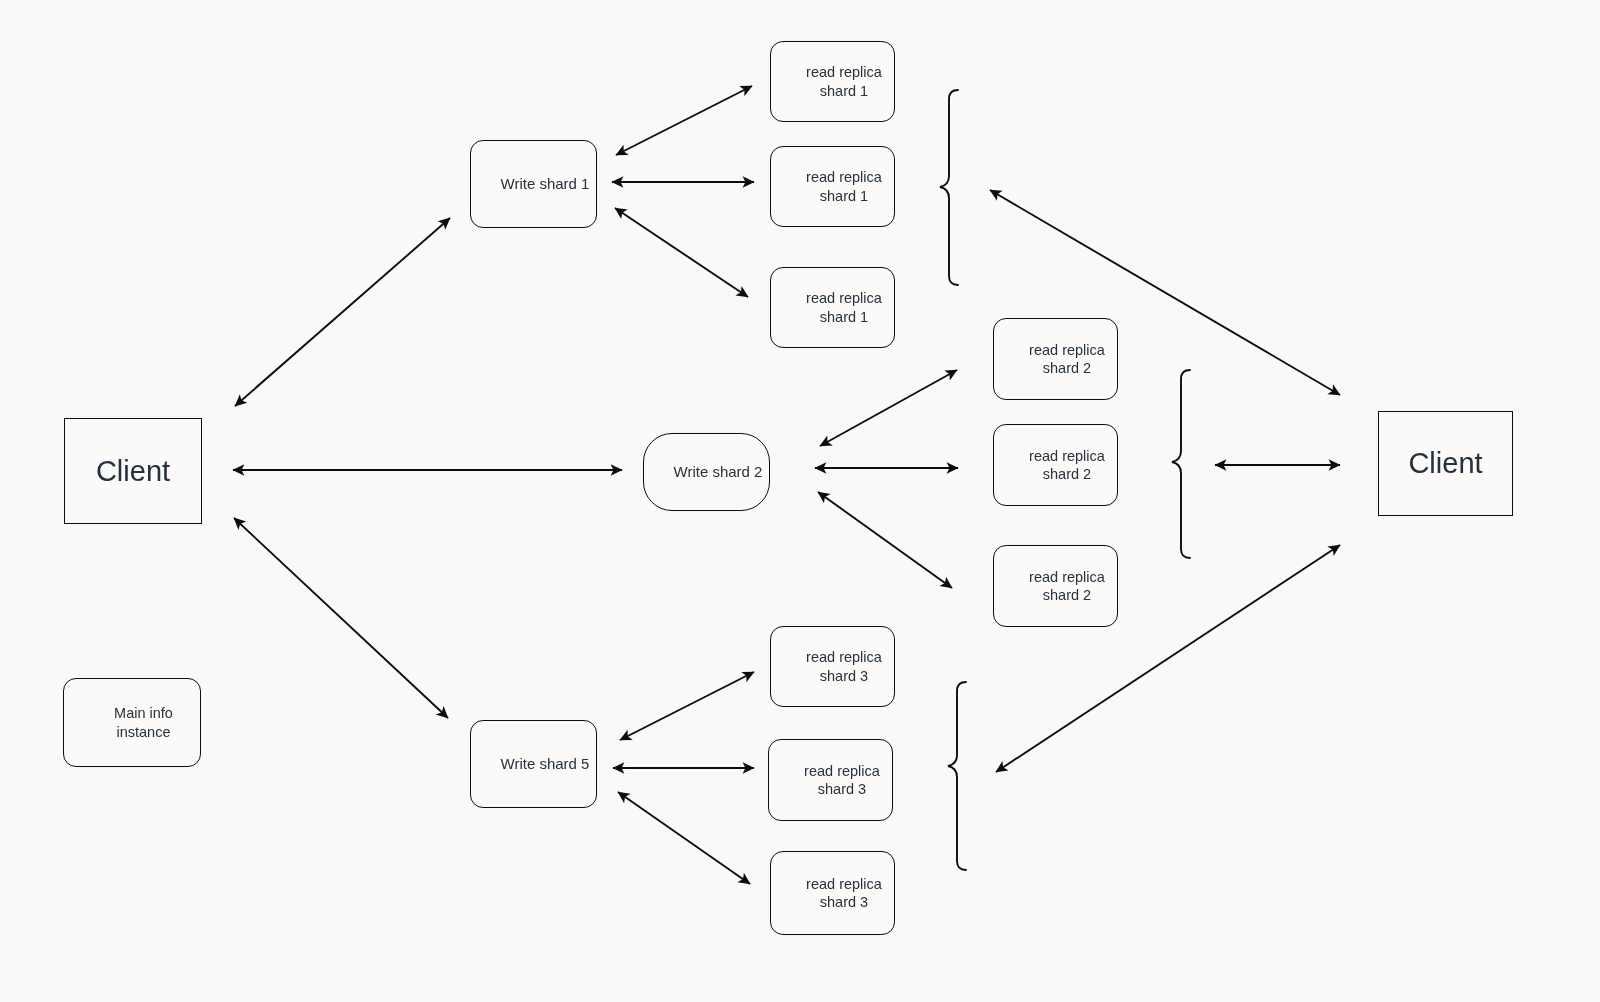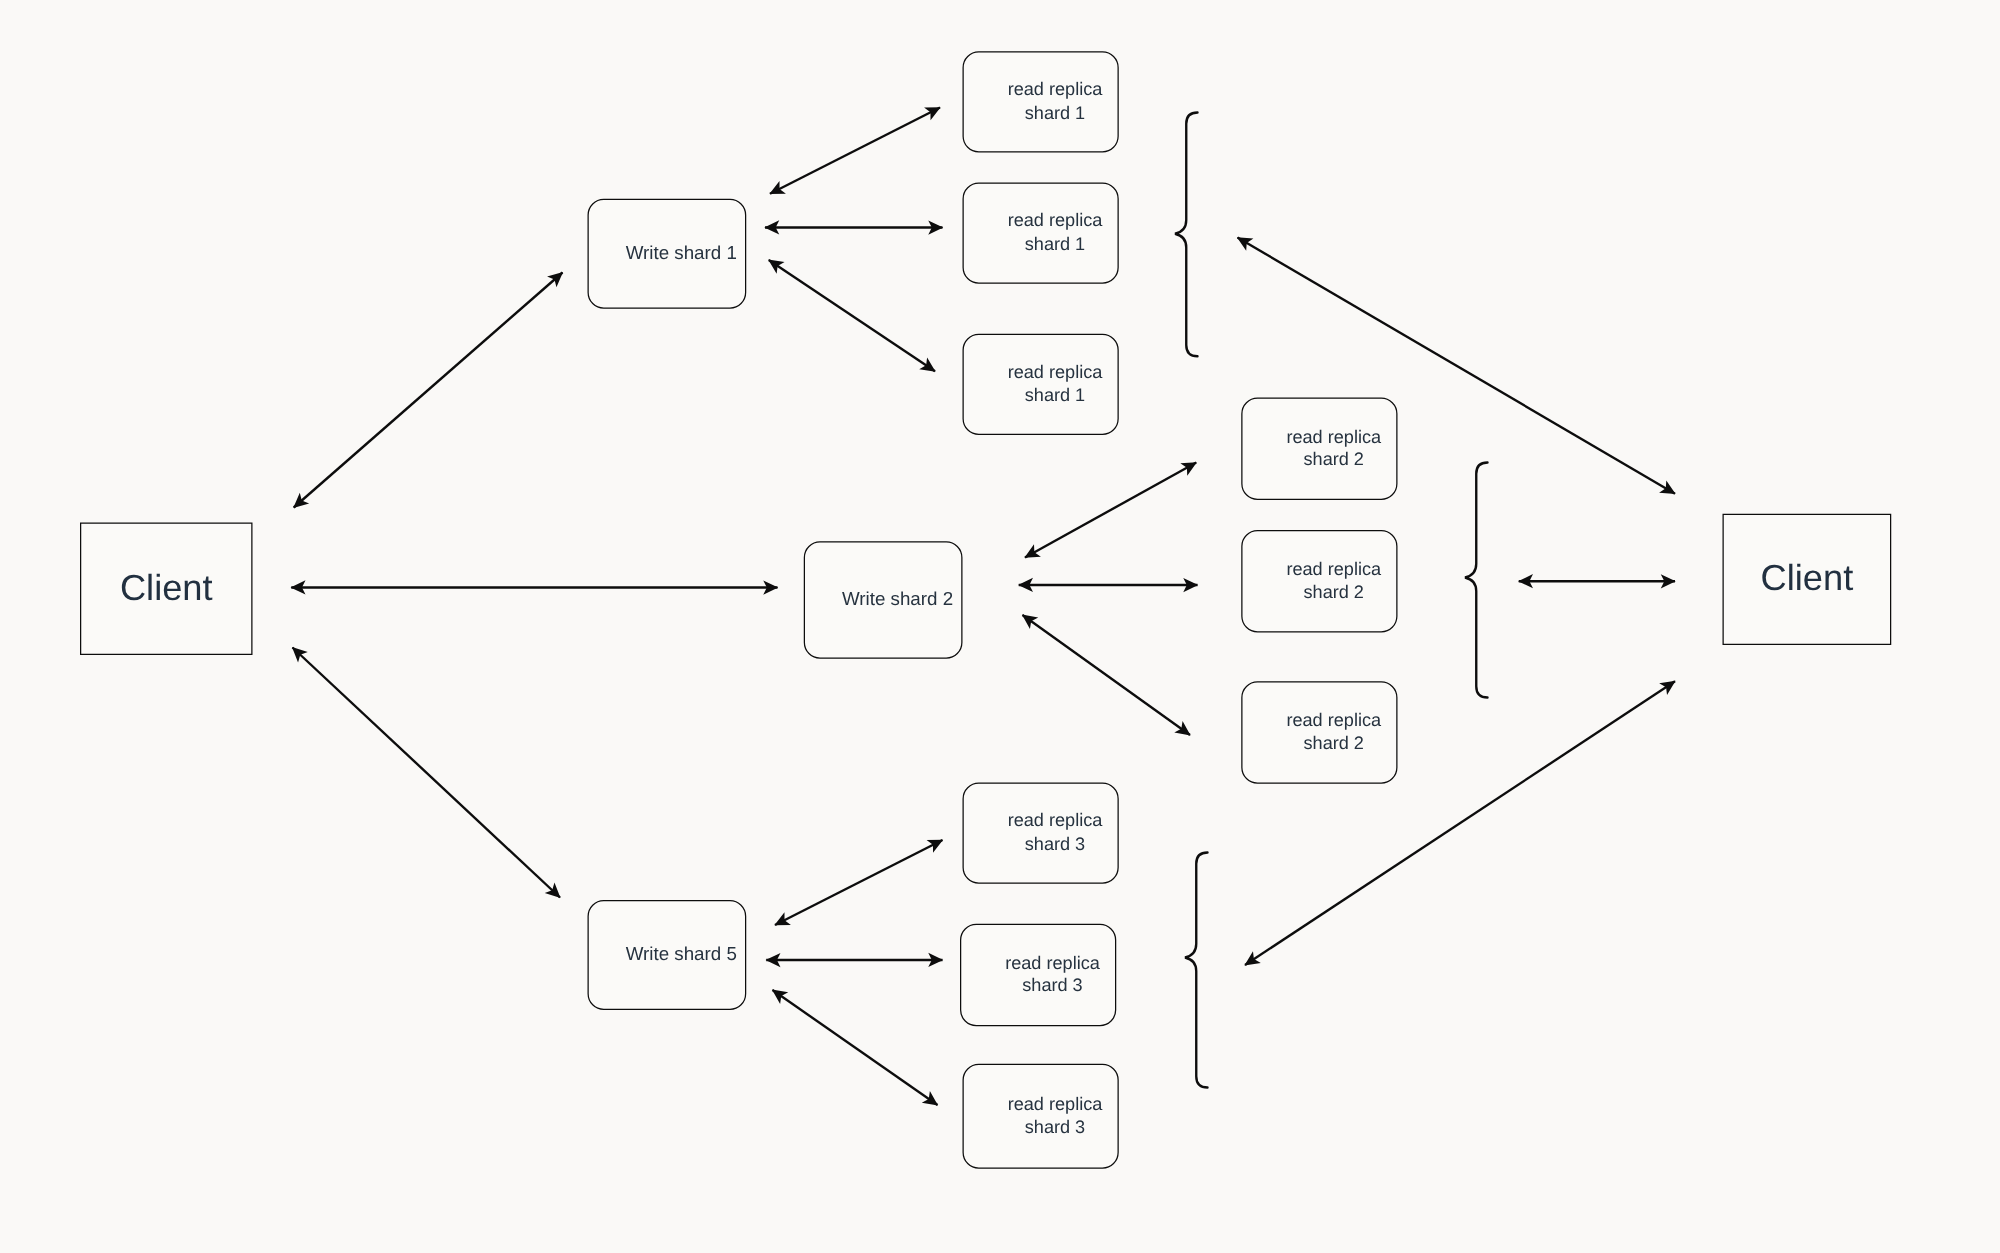--- a/index.html
+++ b/index.html
@@ -115,26 +115,29 @@
                q 9 2 9 11
                L 957 861
                q 0 9 9 9"></path>
     </g>
   </svg>
 
   <div class="node square client-node" style="left:64px; top:418px; width:138px; height:106px;">
     <span class="node-label">Client</span>
   </div>
 
+  <div class="node rounded info-node" style="left:63px; top:678px; width:138px; height:89px;">
+    <span class="node-label">Main info instance</span>
+  </div>
 
-  <div class="node rounded write-node" style="left:470px; top:140px; width:127px; height:88px;margin-top:19px;">
+  <div class="node rounded write-node" style="left:470px; top:140px; width:127px; height:88px;">
     <span class="node-label">Write shard 1</span>
   </div>
 
-  <div class="node rounded write-node" style="left:643px; top:433px; width:127px; height:94px;">
+  <div class="node rounded write-node" style="left:643px; top:433px; width:127px; height:78px;border-radius:29px;">
     <span class="node-label">Write shard 2</span>
   </div>
 
   <div class="node rounded write-node" style="left:470px; top:720px; width:127px; height:88px;">
     <span class="node-label">Write shard 5</span>
   </div>
 
   <div class="node rounded replica-node" style="left:770px; top:41px; width:125px; height:81px;">
     <span class="node-label">read replica
 shard 1</span>

